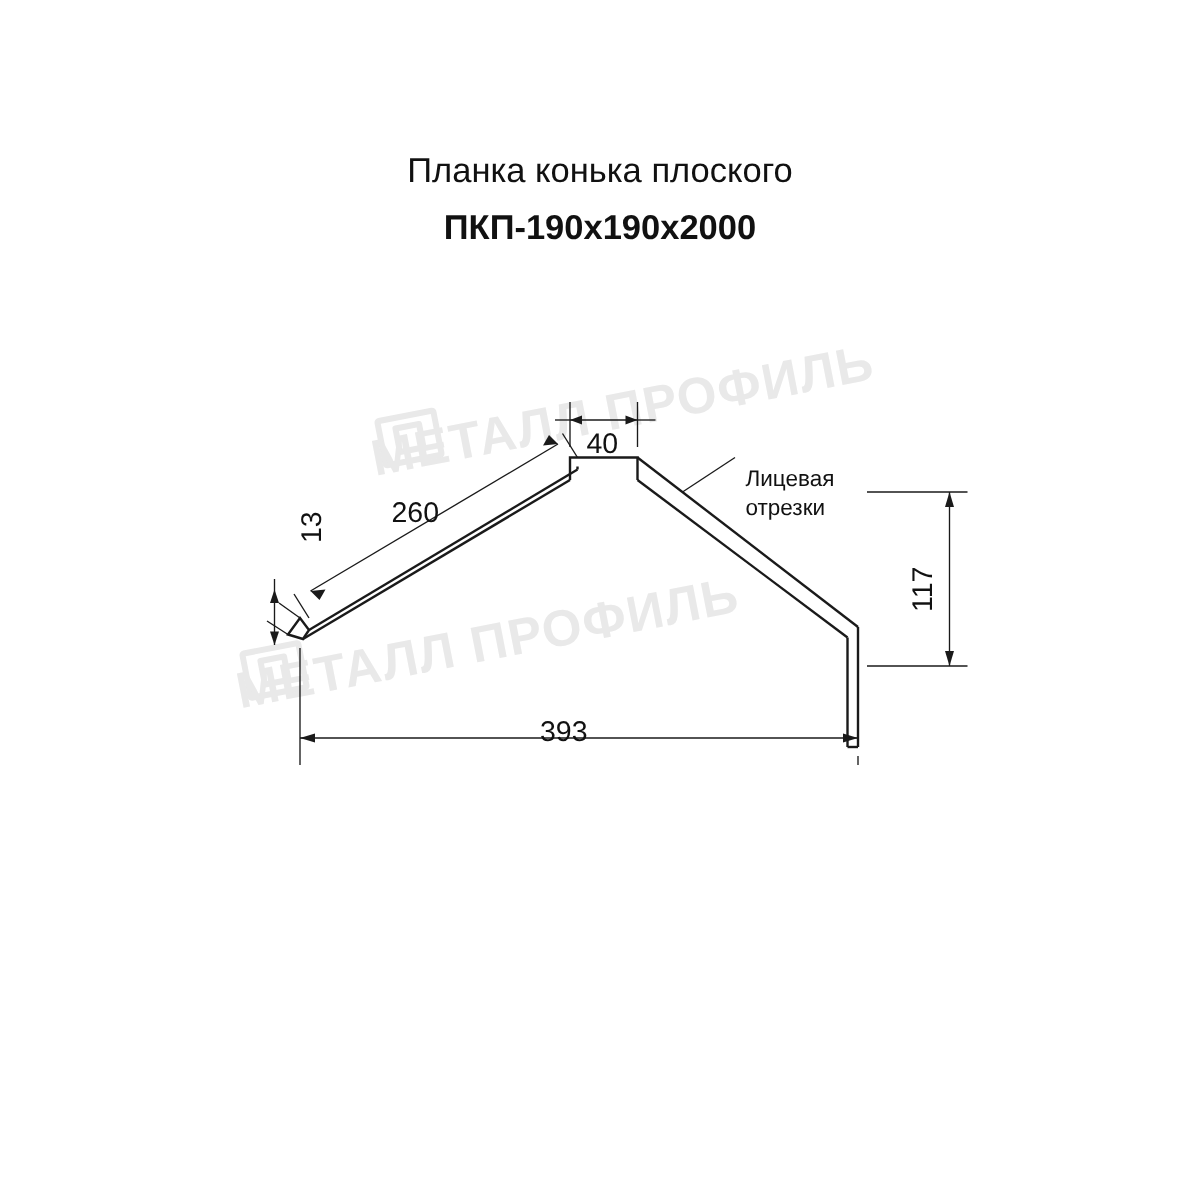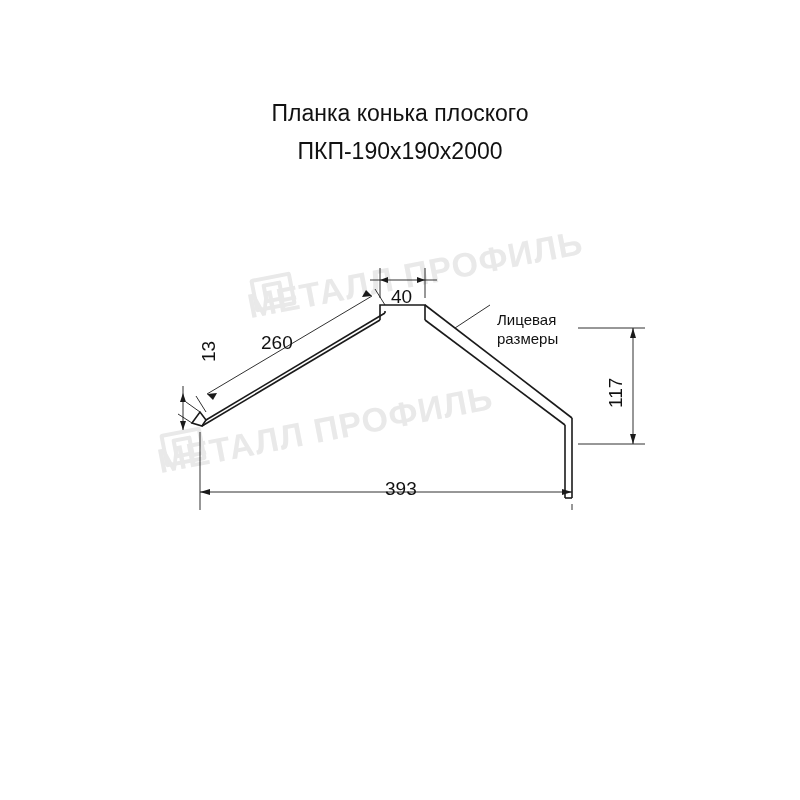--- a/index.html
+++ b/index.html
@@ -45,20 +45,21 @@
   .subtitle {
     font-size: 23px;
     line-height: 30px;
     color: #111111;
   }
   .subtitle-code {
     font-size: 23px;
     line-height: 30px;
     margin-top: 8px;
     color: #111111;
+    font-weight: bold;
   }
   .drawing {
     position: absolute;
     top: 180px;
     left: 0;
     width: 743px;
     height: 420px;
   }
   .watermarks {
     position: absolute;
@@ -208,23 +209,23 @@
       <g stroke="#1a1a1a" stroke-width="0.9" fill="none">
         <path d="M 455,148 L 490,125"></path>
       </g>
     </svg>
 
     
     <div class="dim-label" style="left:391px; top:106px;">40</div>
     <div class="dim-label" style="left:261px; top:152px;">260</div>
     <div class="dim-label rot90" style="left:198px; top:182px;">13</div>
     <div class="dim-label rot90" style="left:605px; top:228px;">117</div>
-    <div class="dim-label" style="left:385px; top:298px;text-align:right;">393</div>
+    <div class="dim-label" style="left:360px; top:298px;text-align:right;">393</div>
 
     
     <div class="side-label" style="left:497px; top:110px;margin-top:20px;">
       <span>Лицевая</span><br>
-      <span>размеры</span>
+      <span>отрезки</span>
     </div>
   </div>
 
 
 </div>
 
 </body></html>

